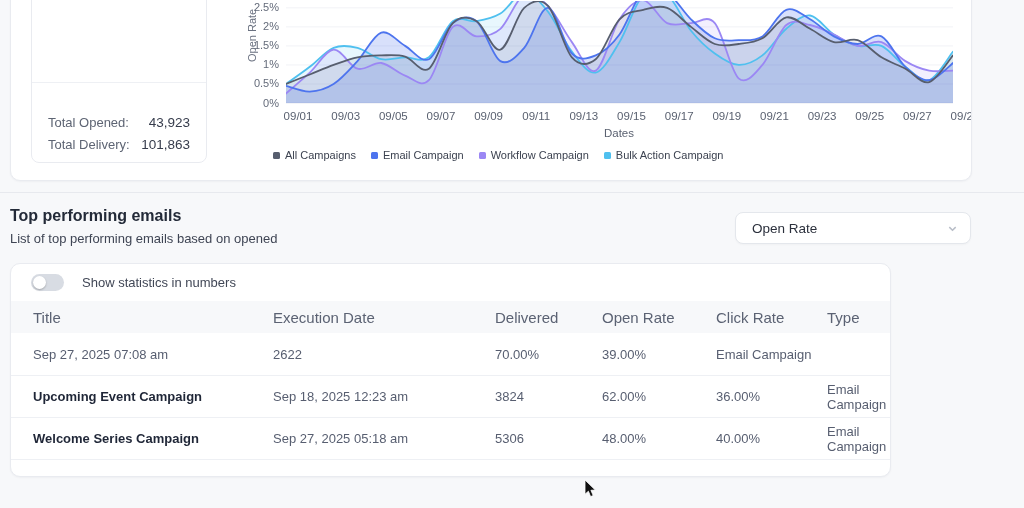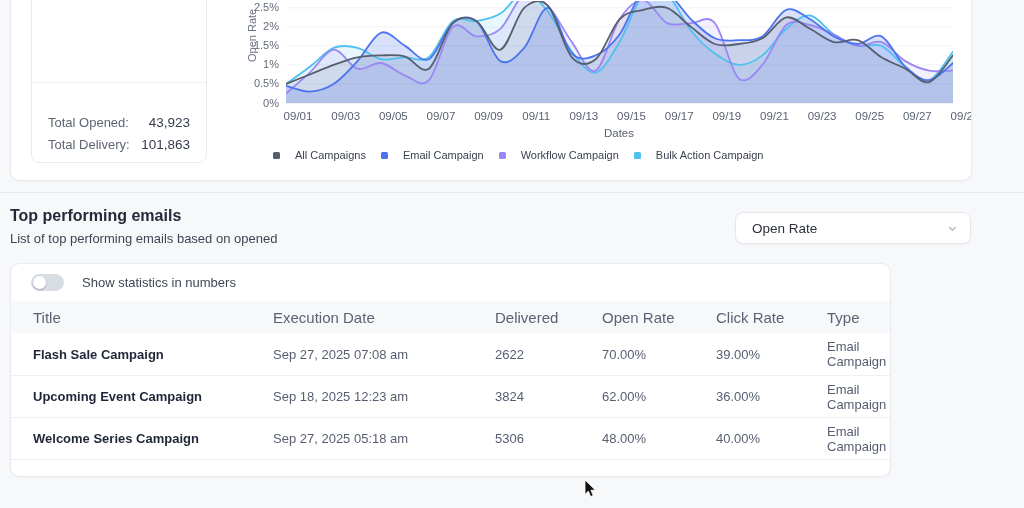--- a/index.html
+++ b/index.html
@@ -39,21 +39,21 @@
     display:flex; align-items:center; justify-content:center;
     font-size:11px; color:#6a7180;
     writing-mode:vertical-rl; transform:rotate(180deg);
   }
   .y-tick { position:absolute; width:48px; text-align:right; font-size:11px; color:#646b7a; height:13px; line-height:13px; }
   .chart-svg { position:absolute; left:275px; top:70px; }
   .x-axis-strip { position:absolute; left:12px; top:179px; width:948px; height:14px; overflow:hidden; }
   .x-tick { position:absolute; width:48px; text-align:center; font-size:11.5px; color:#5a6170; top:0; }
   .x-axis-title { position:absolute; left:558px; top:196px; width:100px; text-align:center; font-size:11.5px; color:#5a6170; }
   .legend { position:absolute; left:262px; top:218px; display:flex; gap:15px; align-items:center; }
-  .legend-item { display:flex; align-items:center; gap:15px; }
+  .legend-item { display:flex; align-items:center; gap:5px; }
   .legend-swatch { width:7px; height:7px; border-radius:1.5px; }
   .legend-label { font-size:11px; color:#3c4250; }
   
   .page-divider { position:absolute; left:0; top:192px; width:1024px; border-top:1px solid #e7e9ee; }
   .section-title { position:absolute; left:10px; top:207px; font-size:16px; font-weight:700; color:#232a38; }
   .section-subtitle { position:absolute; left:10px; top:231px; font-size:13px; color:#3f4554; }
   .filter-select {
     position:absolute; left:735px; top:212px; width:236px; height:32px;
     background:#fff; border:1px solid #e4e7ec; border-radius:8px;
     display:flex; align-items:center; justify-content:space-between;
@@ -182,21 +182,20 @@
   <div class="grid-cols thead" id="tableHead">
       <div class="th">Title</div>
       <div class="th">Execution Date</div>
       <div class="th">Delivered</div>
       <div class="th">Open Rate</div>
       <div class="th">Click Rate</div>
       <div class="th">Type</div>
     </div>
   <div id="tableBody">
       <div class="grid-cols trow">
-        <div class="td title">Flash Sale Campaign</div>
         <div class="td">Sep 27, 2025 07:08 am</div>
         <div class="td">2622</div>
         <div class="td">70.00%</div>
         <div class="td">39.00%</div>
         <div class="td">Email Campaign</div>
       </div>
       <div class="grid-cols trow">
         <div class="td title">Upcoming Event Campaign</div>
         <div class="td">Sep 18, 2025 12:23 am</div>
         <div class="td">3824</div>

